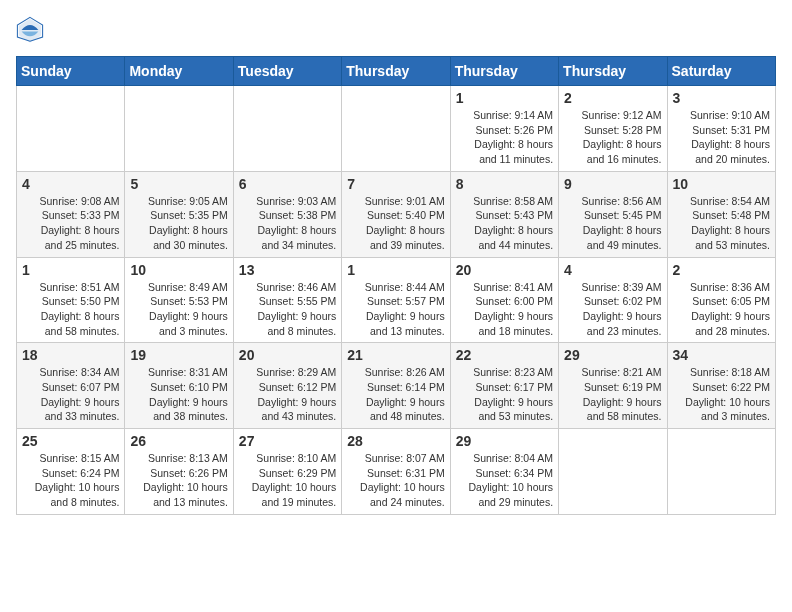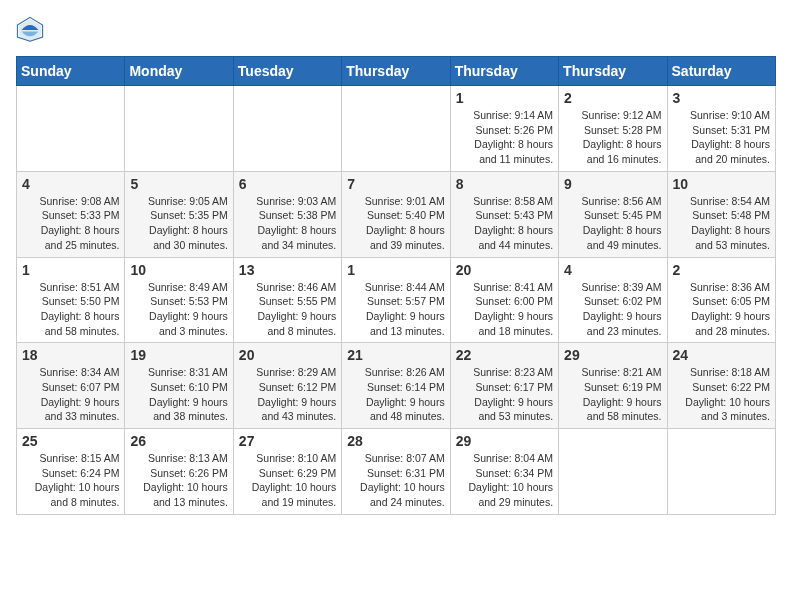--- a/index.html
+++ b/index.html
@@ -226,21 +226,21 @@
         </td>
         <td>
           <span class="day-number">22</span>
           <div class="day-info">Sunrise: 8:23 AM<br>Sunset: 6:17 PM<br>Daylight: 9 hours and 53 minutes.</div>
         </td>
         <td>
           <span class="day-number">29</span>
           <div class="day-info">Sunrise: 8:21 AM<br>Sunset: 6:19 PM<br>Daylight: 9 hours and 58 minutes.</div>
         </td>
         <td>
-          <span class="day-number">24</span>
+          <span class="day-number">34</span>
           <div class="day-info">Sunrise: 8:18 AM<br>Sunset: 6:22 PM<br>Daylight: 10 hours and 3 minutes.</div>
         </td>
       </tr>
       <tr>
         <td>
           <span class="day-number">25</span>
           <div class="day-info">Sunrise: 8:15 AM<br>Sunset: 6:24 PM<br>Daylight: 10 hours and 8 minutes.</div>
         </td>
         <td>
           <span class="day-number">26</span>

